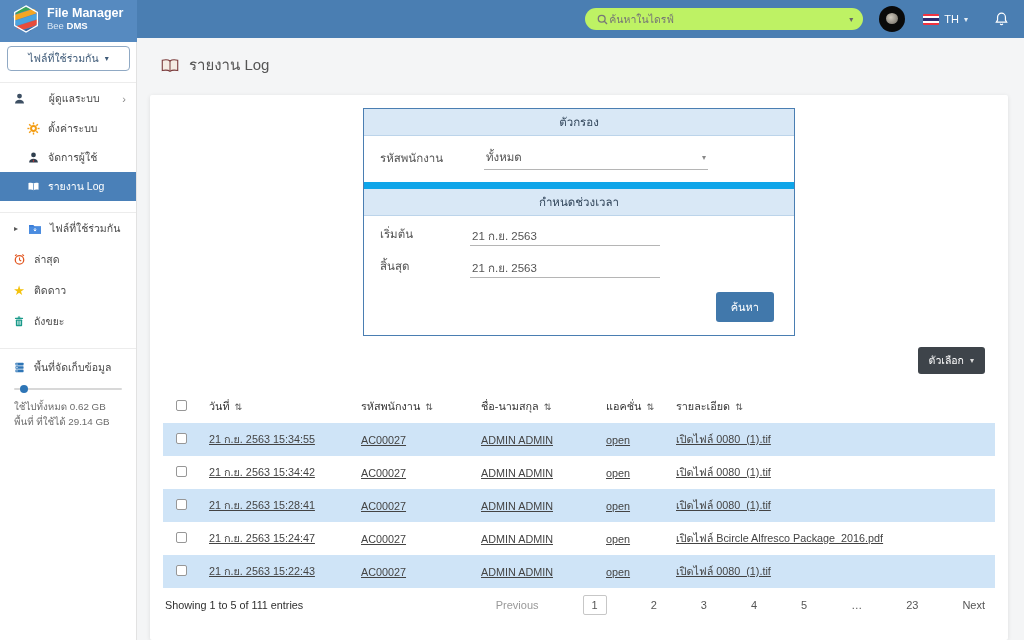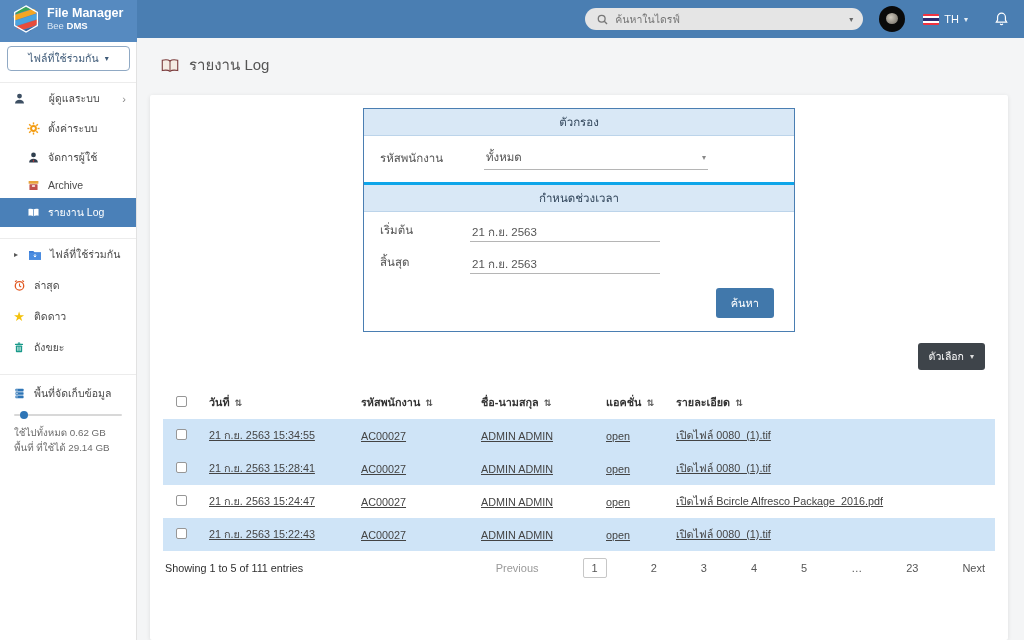--- a/index.html
+++ b/index.html
@@ -8,22 +8,22 @@
   
   .topbar { position:absolute; left:0; top:0; width:1024px; height:38px;
     background:#4a7eb2; display:flex; align-items:center; z-index:10; }
   .logo-area { width:137px; height:46px; background:#568ac0; display:flex;
     align-items:center; padding-left:12px; gap:7px; flex:0 0 auto; }
   .logo-text { line-height:1.05; }
   .logo-title { color:#fff; font-weight:bold; font-size:12.5px; }
   .logo-sub { font-size:9.5px; color:#dce8f4; }
   .logo-sub b { color:#fff; }
   .topbar-right { flex:1; display:flex; align-items:center; justify-content:flex-end; }
-  .search-pill { width:278px; height:22px; background:#e5e5e5; border-radius:11px;
-    display:flex; align-items:center; padding:0 10px; gap:6px; margin-right:16px; }
+  .search-pill { width:278px; height:22px; background:#bef264; border-radius:11px;
+    display:flex; align-items:center; padding:0 10px; gap:0; margin-right:16px; }
   .search-pill input { flex:1; border:none; background:transparent; outline:none;
     font-size:10.5px; color:#555; font-family:inherit; }
   .search-caret { color:#666; font-size:8px; }
   .avatar { width:26px; height:26px; border-radius:50%; background:#0a0a0a;
     margin-right:18px; position:relative; }
   .avatar::after { content:""; position:absolute; left:7px; top:7px; width:12px; height:11px;
     border-radius:50%; background:radial-gradient(circle at 40% 40%, #cfc9bd, #6b665e); }
   .lang { display:flex; align-items:center; gap:5px; margin-right:26px; cursor:pointer; }
   .flag { width:16px; height:11px; display:flex; flex-direction:column; border-radius:1px; overflow:hidden; }
   .flag div:nth-child(1){height:2px;background:#ef3340;}
@@ -58,41 +58,41 @@
   .main { position:absolute; left:137px; top:38px; right:0; bottom:0; background:#f4f5f6; }
   .page-title { display:flex; align-items:center; gap:9px; padding:15px 0 0 23px;
     font-size:15px; color:#555; }
   .card { position:absolute; left:13px; right:16px; top:57px; bottom:0; background:#fff;
     box-shadow:0 1px 4px rgba(0,0,0,.10); border-radius:2px; }
   
   .filter-panel { width:432px; margin:13px auto 0 auto; border:1px solid #4a7eb2;
     background:#fff; font-size:11.5px; color:#555; }
   .band { background:#d9e8f6; text-align:center; padding:4px 0; color:#33475c;
     border-bottom:1px solid #bcd4ea; font-size:11.5px; }
-  .band.mid { border-top:3px solid #0ea5e9; margin-top:10px; }
+  .band.mid { border-top:7px solid #0ea5e9; margin-top:10px; }
   .f-row { display:flex; align-items:flex-end; padding:12px 0 2px 16px; }
   .f-label { width:104px; padding-bottom:3px; }
   .f-select { flex:1; margin-right:86px; border-bottom:1px solid #b5b5b5; display:flex;
     align-items:center; justify-content:space-between; padding:0 2px 3px 2px; cursor:pointer; }
   .f-select .sel-caret { color:#888; font-size:8px; }
   .d-row { display:flex; align-items:flex-end; padding:9px 0 2px 16px; }
   .d-label { width:90px; padding-bottom:3px; }
   .d-input { width:190px; border:none; border-bottom:1px solid #b5b5b5; font-size:11.5px;
     color:#555; padding:0 2px 3px 2px; outline:none; background:transparent; font-family:inherit; }
   .f-actions { text-align:right; padding:12px 20px 13px 0; }
   .btn-search { background:#4178ab; color:#fff; border:none; border-radius:3px;
     font-size:11px; padding:6px 15px; cursor:pointer; font-family:inherit; }
   
   .options-row { display:flex; justify-content:flex-end; margin:11px 23px 0 0; }
   .btn-options { background:#3e444a; color:#fff; border:none; border-radius:3px;
     font-size:10.5px; padding:5px 11px; cursor:pointer; display:flex; align-items:center; gap:6px; font-family:inherit; }
   .btn-options .caret { font-size:8px; color:#ddd; }
   table.log { width:calc(100% - 26px); margin:16px 13px 0 13px; border-collapse:collapse;
     font-size:10.8px; color:#444; table-layout:fixed; }
-  table.log th { text-align:left; font-weight:bold; color:#333; padding:8px 4px; }
+  table.log th { text-align:left; font-weight:normal; color:#333; padding:8px 4px; }
   table.log td { padding:8px 4px;text-decoration:underline; }
   col.c-check{width:42px;} col.c-date{width:152px;} col.c-emp{width:120px;}
   col.c-name{width:125px;} col.c-act{width:70px;}
   tr.stripe { background:#cfe4f7; }
   .sort { color:#555; font-size:9px; margin-left:5px; }
   .cbx { width:11px; height:11px; border:1px solid #979797; border-radius:2px; background:#fff;
     display:inline-block; cursor:pointer; margin-left:9px; }
   
   .table-footer { display:flex; justify-content:space-between; align-items:center;
     margin:7px 13px 0 13px; font-size:11px; }
@@ -200,30 +200,20 @@
       <div class="side-item">
         <span class="icon">
           <svg width="13" height="13" viewBox="0 0 16 16">
             <circle cx="8" cy="4.8" r="2.9" fill="#2f3e4e"></circle>
             <path d="M2.6 14c0-3.1 2.5-4.5 5.4-4.5s5.4 1.4 5.4 4.5z" fill="#2f3e4e"></path>
             <path d="M8 10.2l-1 2 1 1.6 1-1.6z" fill="#b23a3a"></path>
           </svg>
         </span>
         <span>จัดการผู้ใช้</span>
       </div>
-      <div class="side-item">
-        <span class="icon">
-          <svg width="13" height="13" viewBox="0 0 16 16">
-            <rect x="2" y="2.5" width="12" height="3.4" rx="0.5" fill="#e8a33d"></rect>
-            <rect x="3" y="6.6" width="10" height="7" rx="0.5" fill="#c0514b"></rect>
-            <rect x="6" y="7.8" width="4" height="1.7" rx="0.6" fill="#fff"></rect>
-          </svg>
-        </span>
-        <span>Archive</span>
-      </div>
       <div class="side-item active">
         <span class="icon">
           <svg width="13" height="11" viewBox="0 0 22 16">
             <path d="M11 3C9.2 1.6 6 1.5 2.5 2.2V13.5c3.5-.7 6.7-.5 8.5.9 1.8-1.4 5-1.6 8.5-.9V2.2C16 1.5 12.8 1.6 11 3z" fill="#fff"></path>
             <line x1="11" y1="3" x2="11" y2="14.2" stroke="#4a80b8" stroke-width="1.2"></line>
           </svg>
         </span>
         <span>รายงาน Log</span>
       </div>
     </div>
@@ -358,20 +348,28 @@
         <th><span>รหัสพนักงาน</span><span class="sort">⇅</span></th>
         <th><span>ชื่อ-นามสกุล</span><span class="sort">⇅</span></th>
         <th><span>แอคชั่น</span><span class="sort">⇅</span></th>
         <th><span>รายละเอียด</span><span class="sort">⇅</span></th>
       </tr>
         </thead>
       <tbody>
           <tr class="stripe">
             <td><span class="cbx"></span></td>
             <td>21 ก.ย. 2563 15:34:55</td>
+            <td>AC00027</td>
+            <td>ADMIN ADMIN</td>
+            <td>open</td>
+            <td>เปิดไฟล์ 0080_(1).tif</td>
+          </tr>
+          <tr>
+            <td><span class="cbx"></span></td>
+            <td>21 ก.ย. 2563 15:34:42</td>
             <td>AC00027</td>
             <td>ADMIN ADMIN</td>
             <td>open</td>
             <td>เปิดไฟล์ 0080_(1).tif</td>
           </tr>
           <tr class="stripe">
             <td><span class="cbx"></span></td>
             <td>21 ก.ย. 2563 15:28:41</td>
             <td>AC00027</td>
             <td>ADMIN ADMIN</td>

